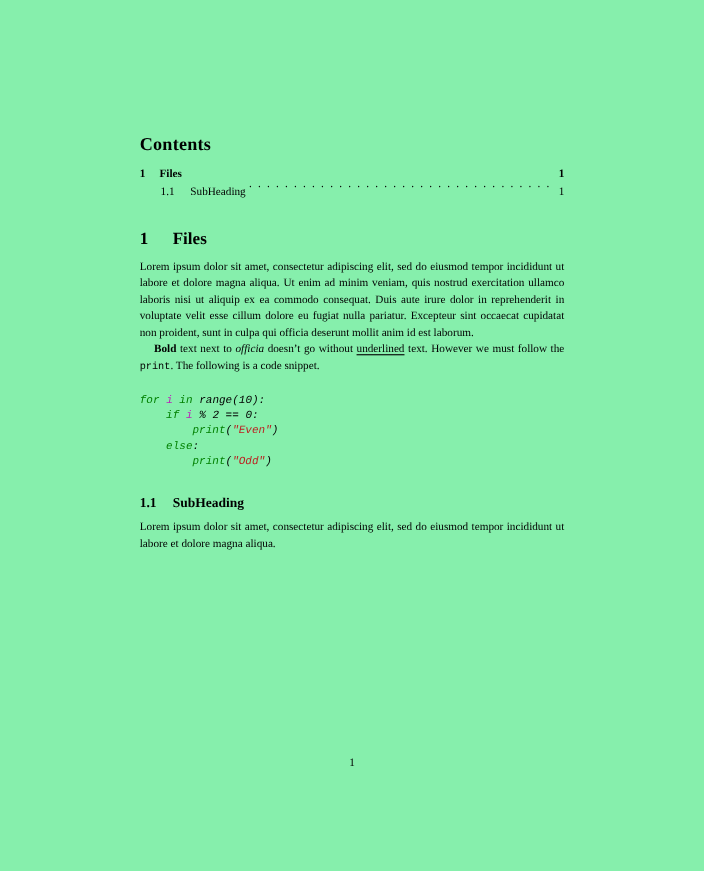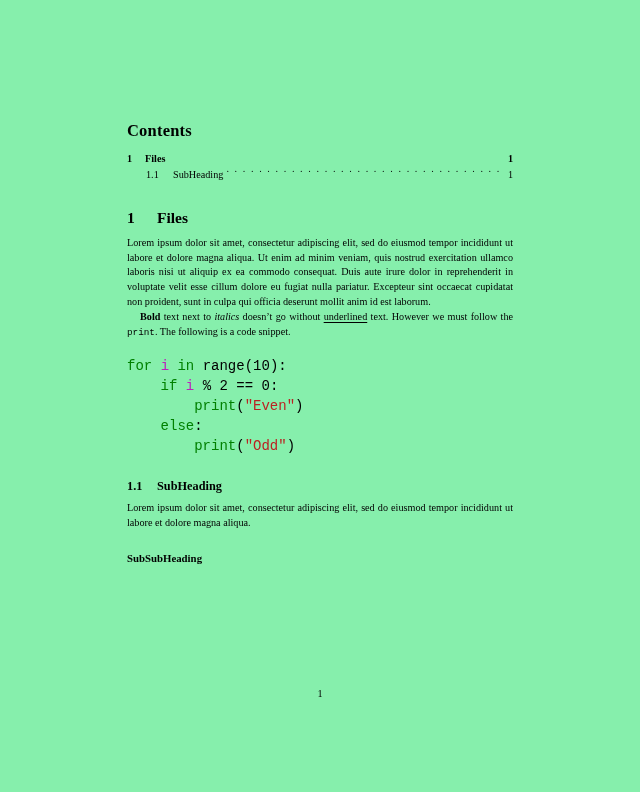--- a/index.html
+++ b/index.html
@@ -128,25 +128,26 @@
   u { text-decoration: underline; text-underline-offset: 1.5px; }
 
   code.inline {
     font-family: "Liberation Mono", "DejaVu Sans Mono", monospace;
     font-size: 9.3px;
   }
 
   
   .code-block {
     font-family: "Liberation Mono", "DejaVu Sans Mono", monospace;
-    font-size: 14px;
+    font-size: 10px;
     line-height: 1.42;
     margin: 17px 0 0 0;
     white-space: pre;
     color: #000000;
+    font-style: italic;
   }
   .code-line { min-height: 1.42em; }
   .tok-kw  { color: #008000; }
   .tok-var { color: #bb22bb; }
   .tok-str { color: #bb2222; }
   .tok-num { color: #000000; }
   .tok-plain { color: #000000; }
 
   
   .page-number {
@@ -181,32 +182,31 @@
       <span class="toc-page">1</span>
     </div>
 
     <h2 class="h-section">
       <span class="h-num">1</span>
       <span>Files</span>
     </h2>
 
     <p class="body">Lorem ipsum dolor sit amet, consectetur adipiscing elit, sed do eiusmod tempor incididunt ut labore et dolore magna aliqua. Ut enim ad minim veniam, quis nostrud exercitation ullamco laboris nisi ut aliquip ex ea commodo consequat. Duis aute irure dolor in reprehenderit in voluptate velit esse cillum dolore eu fugiat nulla pariatur. Excepteur sint occaecat cupidatat non proident, sunt in culpa qui officia deserunt mollit anim id est laborum.</p>
 
-    <p class="body"><b>Bold</b><span> text next to </span><i>italics</i><span> doesn’t go without </span><u>underlined</u><span> text. However we must follow the </span><code class="inline">print</code><span>. The following is a code snippet.</span></p>
+    <p class="body"><b>Bold</b><span> text next to </span><i>officia</i><span> doesn’t go without </span><u>underlined</u><span> text. However we must follow the </span><code class="inline">print</code><span>. The following is a code snippet.</span></p>
 
     <div class="code-block"><div class="code-line"><span class="tok-kw">for</span><span class="tok-plain"> </span><span class="tok-var">i</span><span class="tok-plain"> </span><span class="tok-kw">in</span><span class="tok-plain"> range(</span><span class="tok-num">10</span><span class="tok-plain">):</span></div><div class="code-line"><span class="tok-plain">    </span><span class="tok-kw">if</span><span class="tok-plain"> </span><span class="tok-var">i</span><span class="tok-plain"> % </span><span class="tok-num">2</span><span class="tok-plain"> == </span><span class="tok-num">0</span><span class="tok-plain">:</span></div><div class="code-line"><span class="tok-plain">        </span><span class="tok-kw">print</span><span class="tok-plain">(</span><span class="tok-str">"Even"</span><span class="tok-plain">)</span></div><div class="code-line"><span class="tok-plain">    </span><span class="tok-kw">else</span><span class="tok-plain">:</span></div><div class="code-line"><span class="tok-plain">        </span><span class="tok-kw">print</span><span class="tok-plain">(</span><span class="tok-str">"Odd"</span><span class="tok-plain">)</span></div></div>
 
     <h3 class="h-subsection">
       <span class="h-num">1.1</span>
       <span>SubHeading</span>
     </h3>
 
     <p class="body">Lorem ipsum dolor sit amet, consectetur adipiscing elit, sed do eiusmod tempor incididunt ut labore et dolore magna aliqua.</p>
 
-    <h4 class="h-subsubsection">SubSubHeading</h4>
 
 
 
   </div>
 
   <div class="page-number">1</div>
 
 </div>
 
 </body></html>

